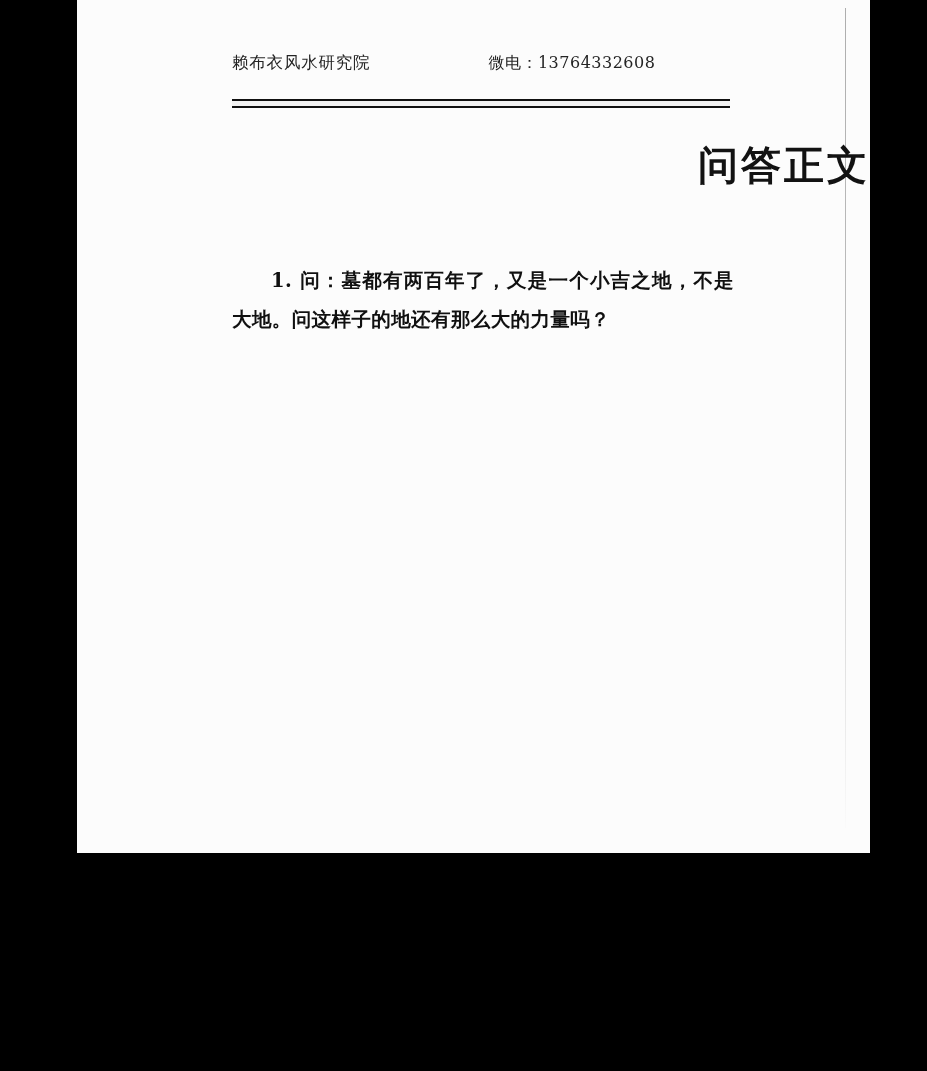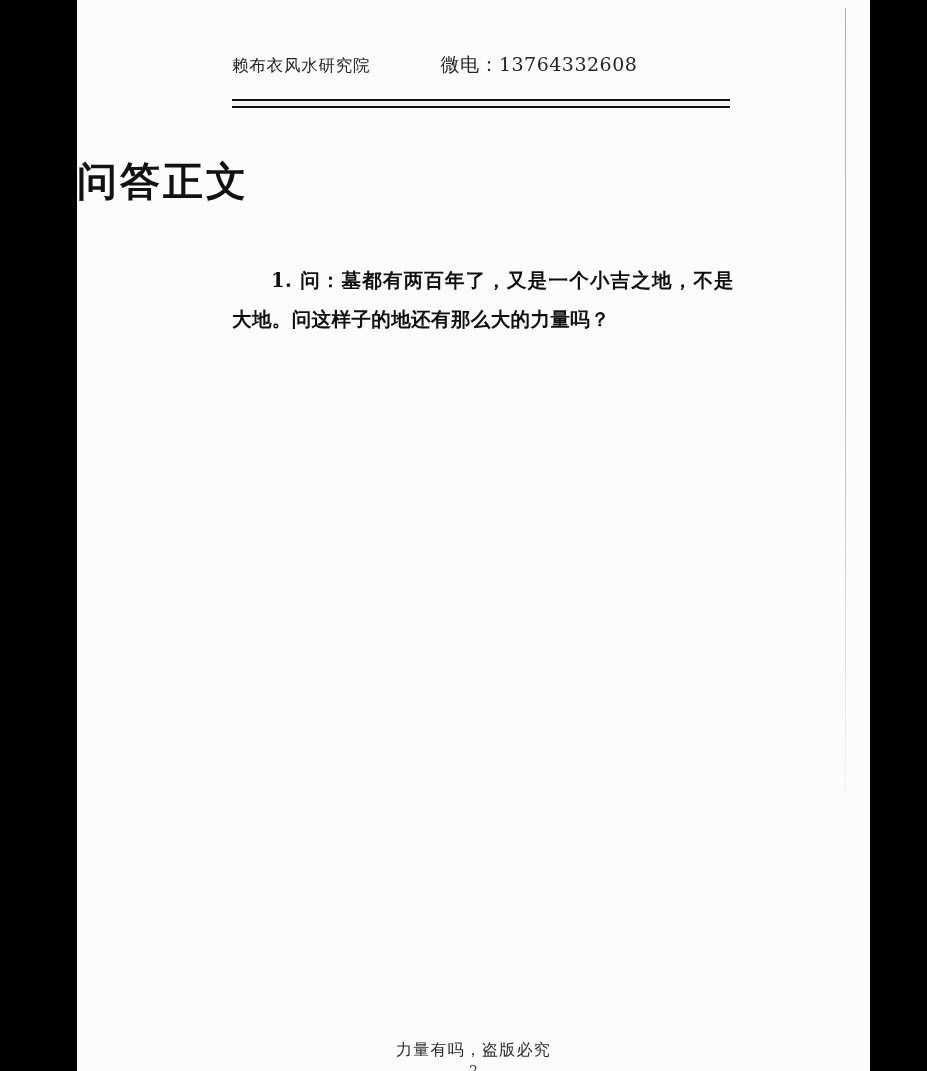--- a/index.html
+++ b/index.html
@@ -25,21 +25,21 @@
   }
   .bar-left  { left: 0;  width: 77px; }
   .bar-right { right: 0; width: 57px; }
 
   
   .page {
     position: absolute;
     left: 77px;
     top: 0;
     width: 793px;
-    height: 1071px;
+    height: 853px;
     background: #fcfcfc;
     overflow: hidden;
   }
 
   
   .scan-seam {
     position: absolute;
     left: 768px;
     top: 8px;
     width: 1px;
@@ -60,22 +60,22 @@
     align-items: baseline;
     color: #1d1d1d;
   }
   .runhead-org {
     font-size: 16.5px;
     letter-spacing: 0.8px;
     color: #242424;
     white-space: nowrap;
   }
   .runhead-contact {
-    margin-left: 70px;
-    font-size: 19px;
+    margin-left: 118px;
+    font-size: 16px;
     letter-spacing: 0.5px;
     color: #242424;
     white-space: nowrap;
   }
 
   
   .head-rule {
     position: absolute;
     left: 155px;
     top: 99px;
@@ -85,27 +85,26 @@
     border-bottom: 2px solid #111;
     background: #f2f2f2;
   }
 
   
   .doc-title {
     position: absolute;
     left: 0;
     top: 138px;
     width: 793px;
-    text-align: left;
+    text-align: right;
     font-family: "DejaVu Sans", "Liberation Sans", sans-serif;
     font-weight: bold;
     font-size: 40px;
     letter-spacing: 3px;
     color: #121212;
-    margin-top: 16px;
   }
 
   
   .body-col {
     position: absolute;
     left: 155px;
     top: 262px;
     width: 502px;
     color: #1a1a1a;
   }

